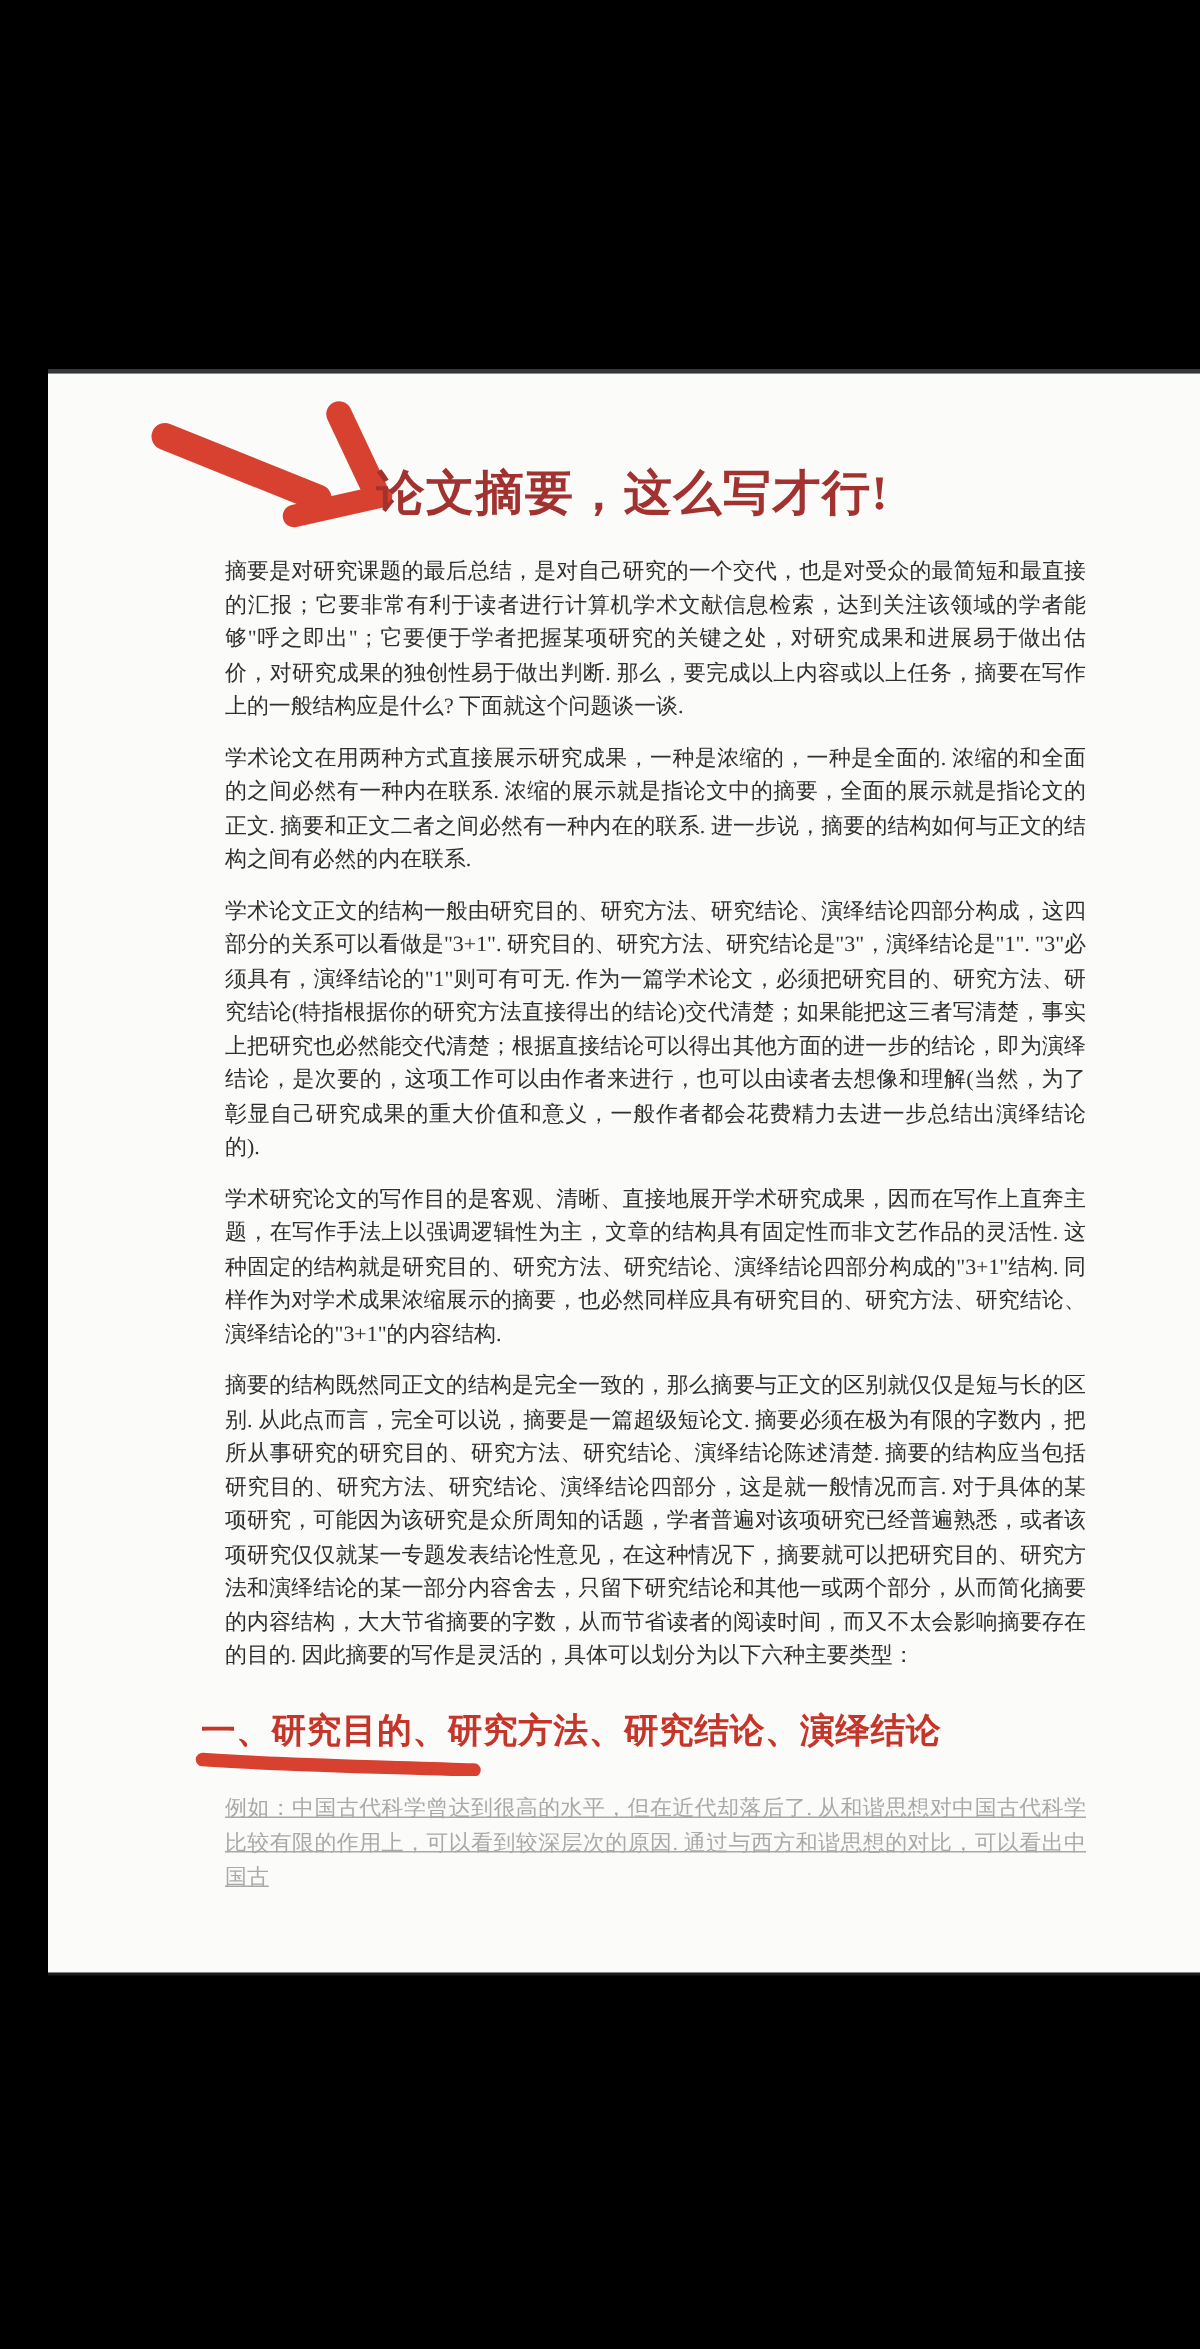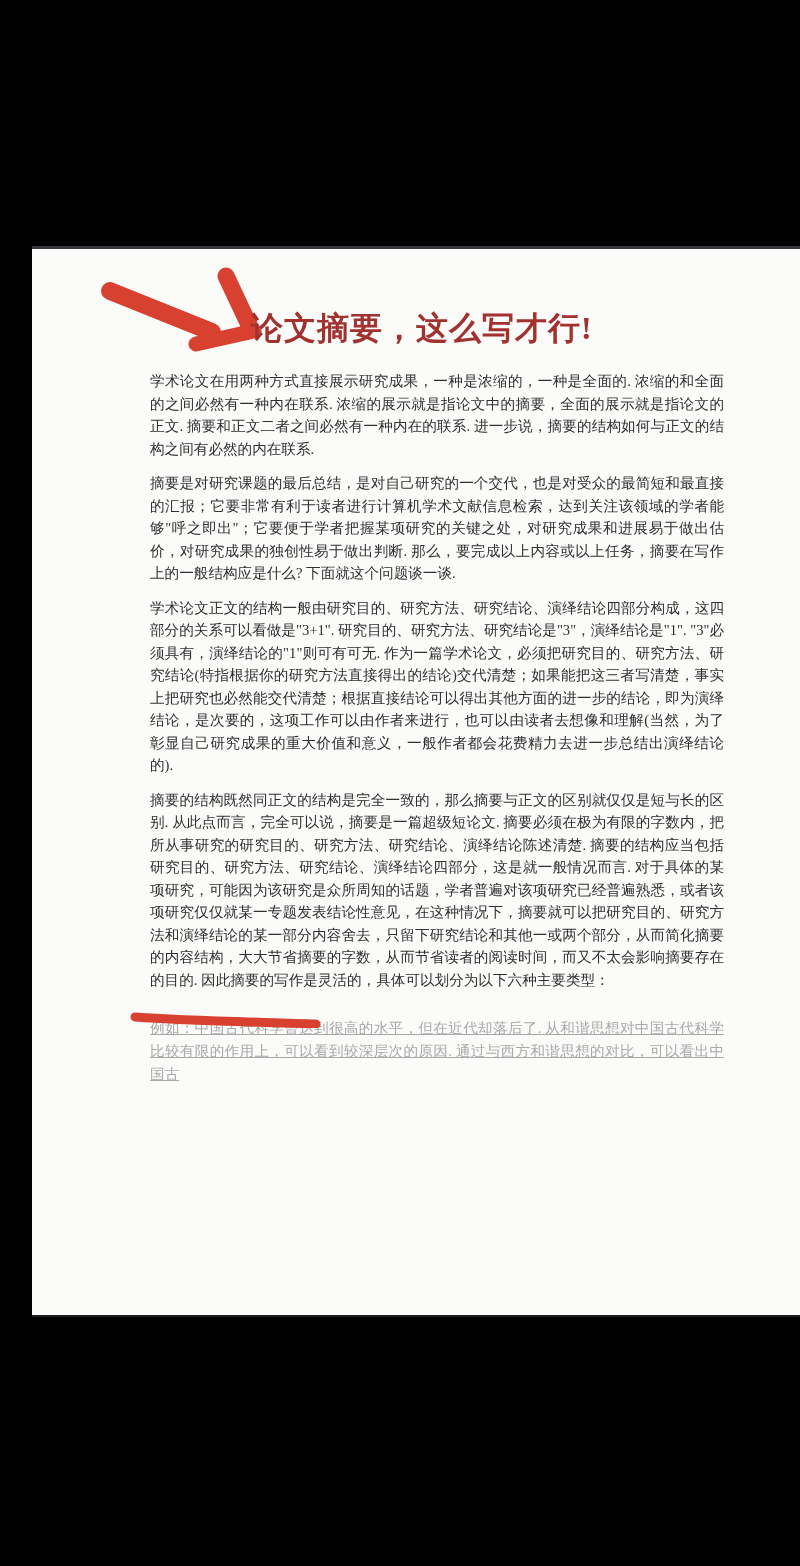--- a/index.html
+++ b/index.html
@@ -89,26 +89,28 @@
 
     <svg class="arrow" viewBox="0 0 185 95" aria-hidden="true">
       <path class="mk" d="M 22 26 L 124 67" stroke-width="18" stroke-linecap="round"></path>
       <path class="mk" d="M 138 11 L 163 64" stroke-width="17" stroke-linecap="round"></path>
       <path class="mk" d="M 166 66 L 108 79" stroke-width="15" stroke-linecap="round"></path>
     </svg>
 
     <h1 class="title">论文摘要，这么写才行!</h1>
 
     <div class="content">
+      <p class="para">摘要是对研究课题的最后总结，是对自己研究的一个交代，也是对受众的最简短和最直接的汇报；它要非常有利于读者进行计算机学术文献信息检索，达到关注该领域的学者能够"呼之即出"；它要便于学者把握某项研究的关键之处，对研究成果和进展易于做出估价，对研究成果的独创性易于做出判断. 那么，要完成以上内容或以上任务，摘要在写作上的一般结构应是什么? 下面就这个问题谈一谈.</p>
       <p class="para">学术论文在用两种方式直接展示研究成果，一种是浓缩的，一种是全面的. 浓缩的和全面的之间必然有一种内在联系. 浓缩的展示就是指论文中的摘要，全面的展示就是指论文的正文. 摘要和正文二者之间必然有一种内在的联系. 进一步说，摘要的结构如何与正文的结构之间有必然的内在联系.</p>
-      <p class="para">摘要是对研究课题的最后总结，是对自己研究的一个交代，也是对受众的最简短和最直接的汇报；它要非常有利于读者进行计算机学术文献信息检索，达到关注该领域的学者能够"呼之即出"；它要便于学者把握某项研究的关键之处，对研究成果和进展易于做出估价，对研究成果的独创性易于做出判断. 那么，要完成以上内容或以上任务，摘要在写作上的一般结构应是什么? 下面就这个问题谈一谈.</p>
       <p class="para">学术论文正文的结构一般由研究目的、研究方法、研究结论、演绎结论四部分构成，这四部分的关系可以看做是"3+1". 研究目的、研究方法、研究结论是"3"，演绎结论是"1". "3"必须具有，演绎结论的"1"则可有可无. 作为一篇学术论文，必须把研究目的、研究方法、研究结论(特指根据你的研究方法直接得出的结论)交代清楚；如果能把这三者写清楚，事实上把研究也必然能交代清楚；根据直接结论可以得出其他方面的进一步的结论，即为演绎结论，是次要的，这项工作可以由作者来进行，也可以由读者去想像和理解(当然，为了彰显自己研究成果的重大价值和意义，一般作者都会花费精力去进一步总结出演绎结论的).</p>
+      <p class="para">学术研究论文的写作目的是客观、清晰、直接地展开学术研究成果，因而在写作上直奔主题，在写作手法上以强调逻辑性为主，文章的结构具有固定性而非文艺作品的灵活性. 这种固定的结构就是研究目的、研究方法、研究结论、演绎结论四部分构成的"3+1"结构. 同样作为对学术成果浓缩展示的摘要，也必然同样应具有研究目的、研究方法、研究结论、演绎结论的"3+1"的内容结构.</p>
       <p class="para">摘要的结构既然同正文的结构是完全一致的，那么摘要与正文的区别就仅仅是短与长的区别. 从此点而言，完全可以说，摘要是一篇超级短论文. 摘要必须在极为有限的字数内，把所从事研究的研究目的、研究方法、研究结论、演绎结论陈述清楚. 摘要的结构应当包括研究目的、研究方法、研究结论、演绎结论四部分，这是就一般情况而言. 对于具体的某项研究，可能因为该研究是众所周知的话题，学者普遍对该项研究已经普遍熟悉，或者该项研究仅仅就某一专题发表结论性意见，在这种情况下，摘要就可以把研究目的、研究方法和演绎结论的某一部分内容舍去，只留下研究结论和其他一或两个部分，从而简化摘要的内容结构，大大节省摘要的字数，从而节省读者的阅读时间，而又不太会影响摘要存在的目的. 因此摘要的写作是灵活的，具体可以划分为以下六种主要类型：</p>
 
       <h2 class="heading-wrap">
+        <span>一、研究目的、研究方法、研究结论、演绎结论</span>
         <svg class="underline" viewBox="0 0 192 16" preserveAspectRatio="none" aria-hidden="true">
           <path class="mk" d="M 5 5 C 60 9 130 10 186 12" stroke-width="9" stroke-linecap="round"></path>
         </svg>
       </h2>
 
 
       <p class="example">例如：中国古代科学曾达到很高的水平，但在近代却落后了. 从和谐思想对中国古代科学比较有限的作用上，可以看到较深层次的原因. 通过与西方和谐思想的对比，可以看出中国古</p>
     </div>
   </div>
 

